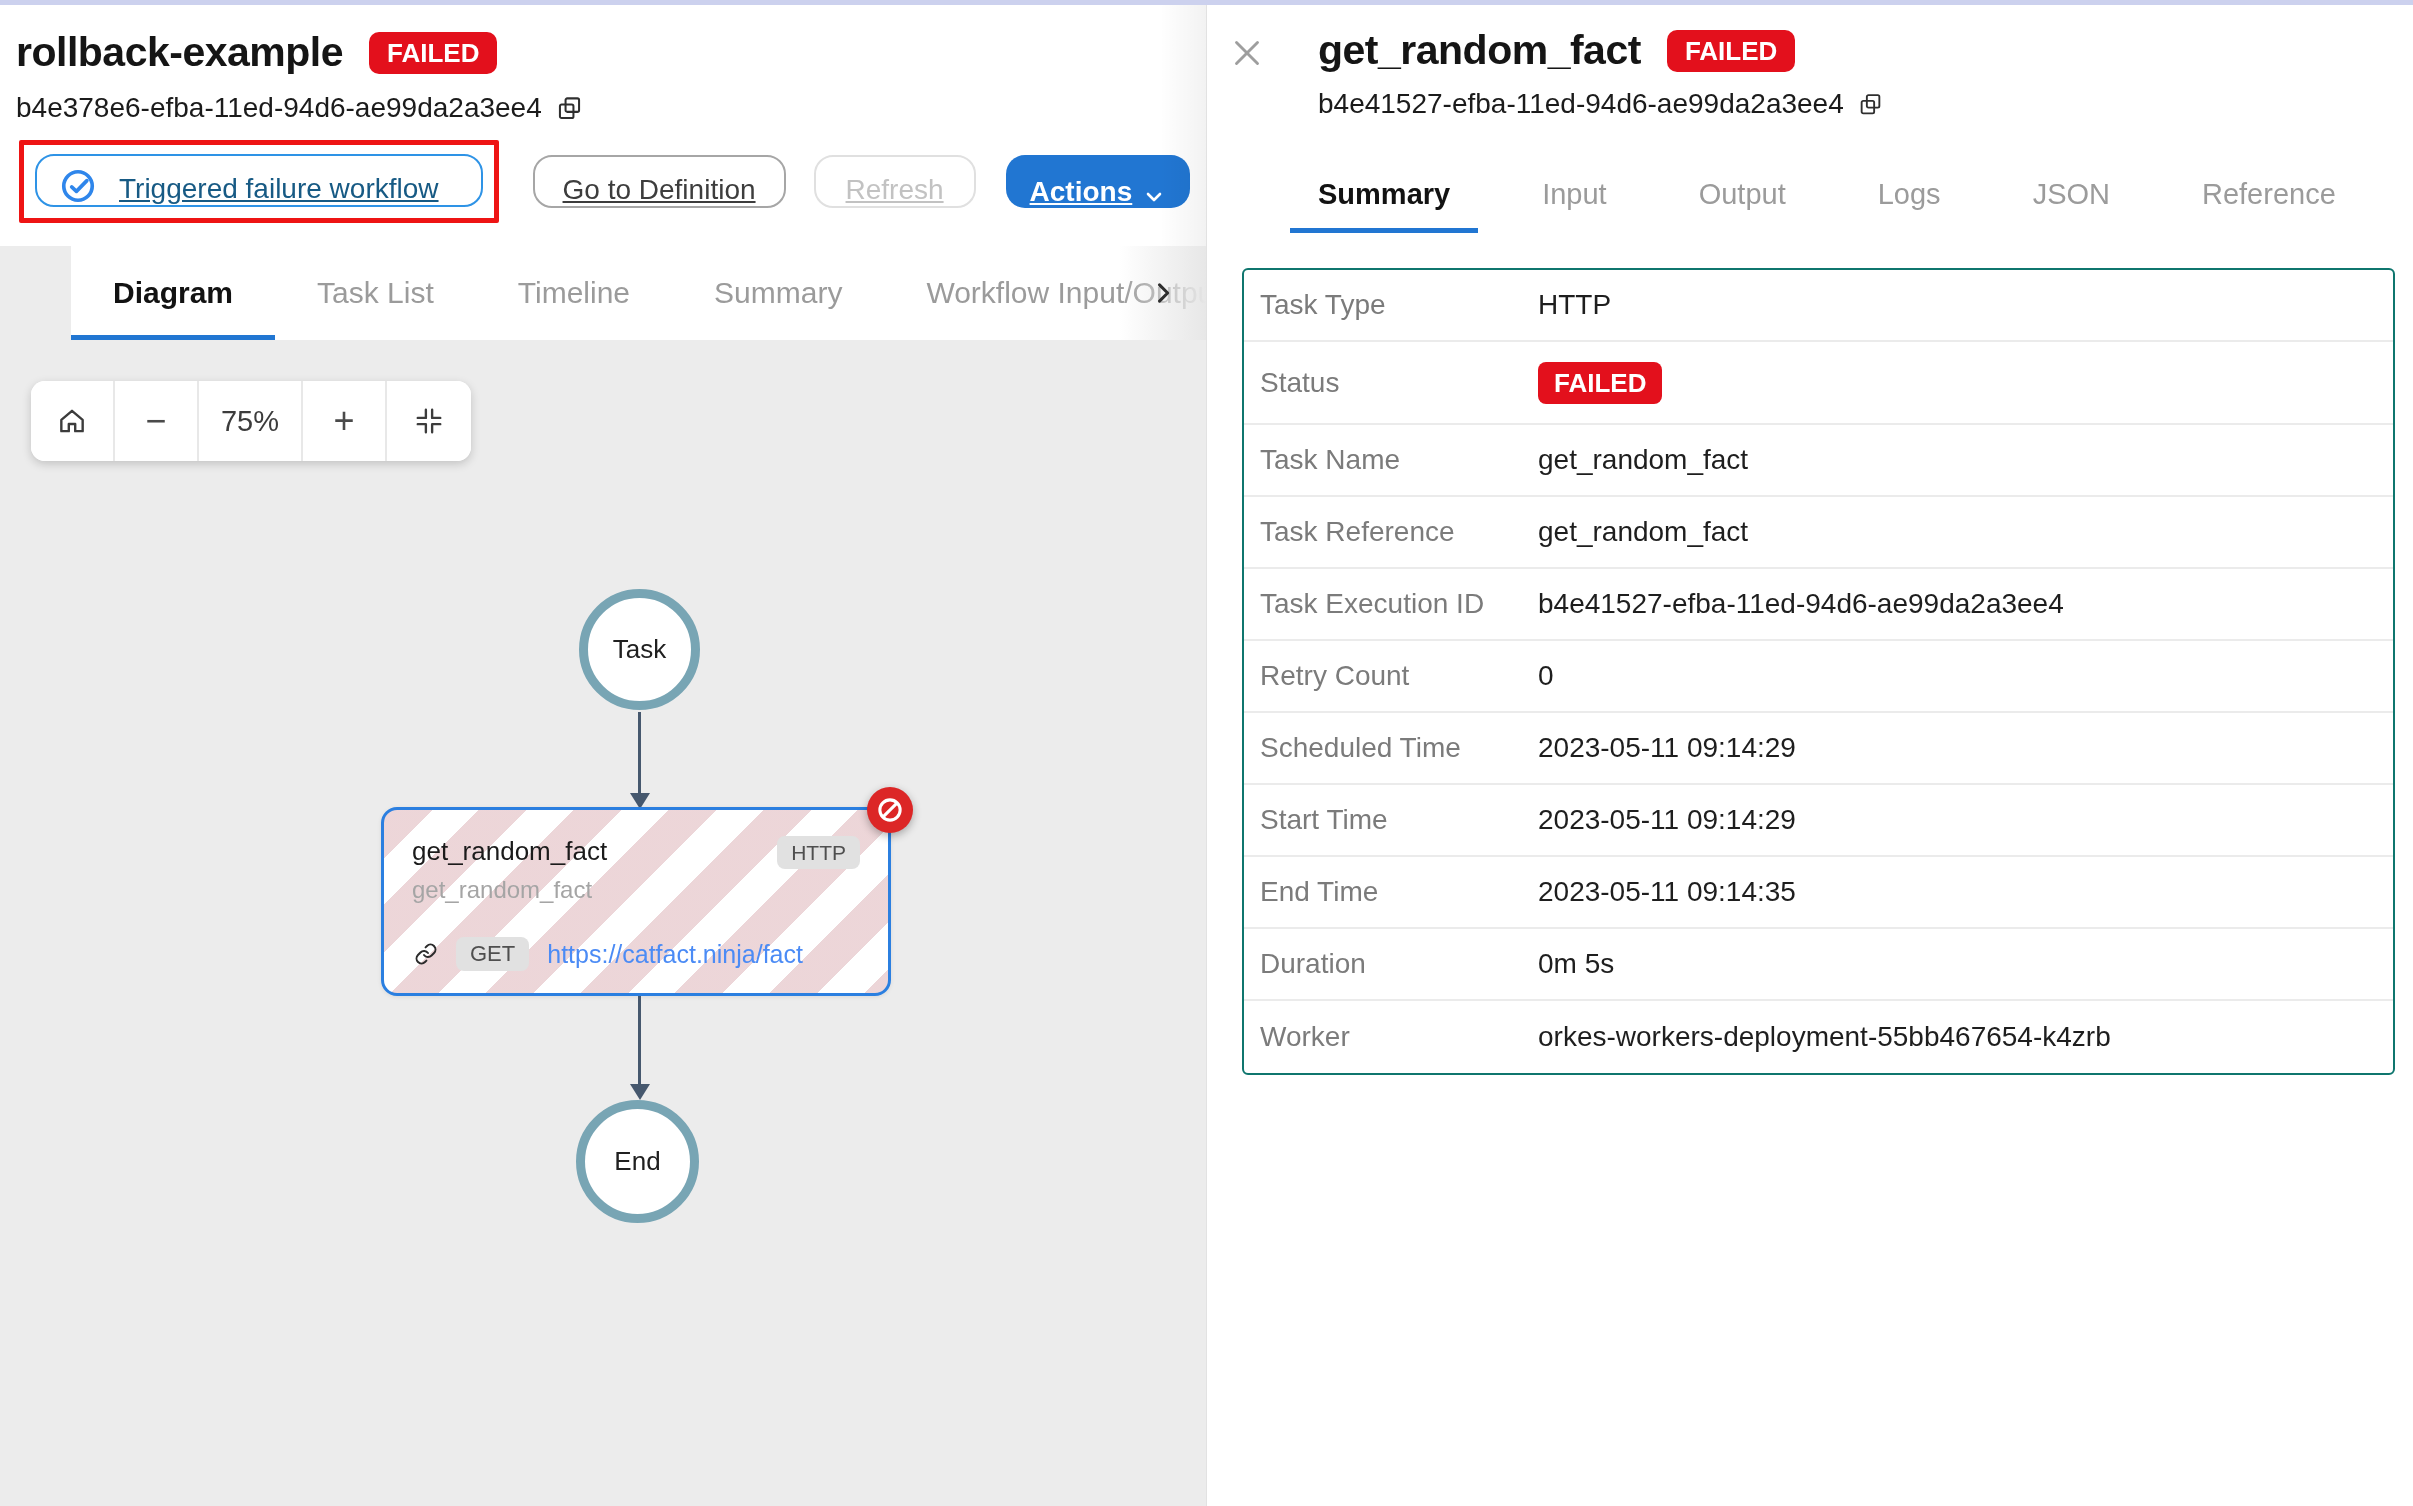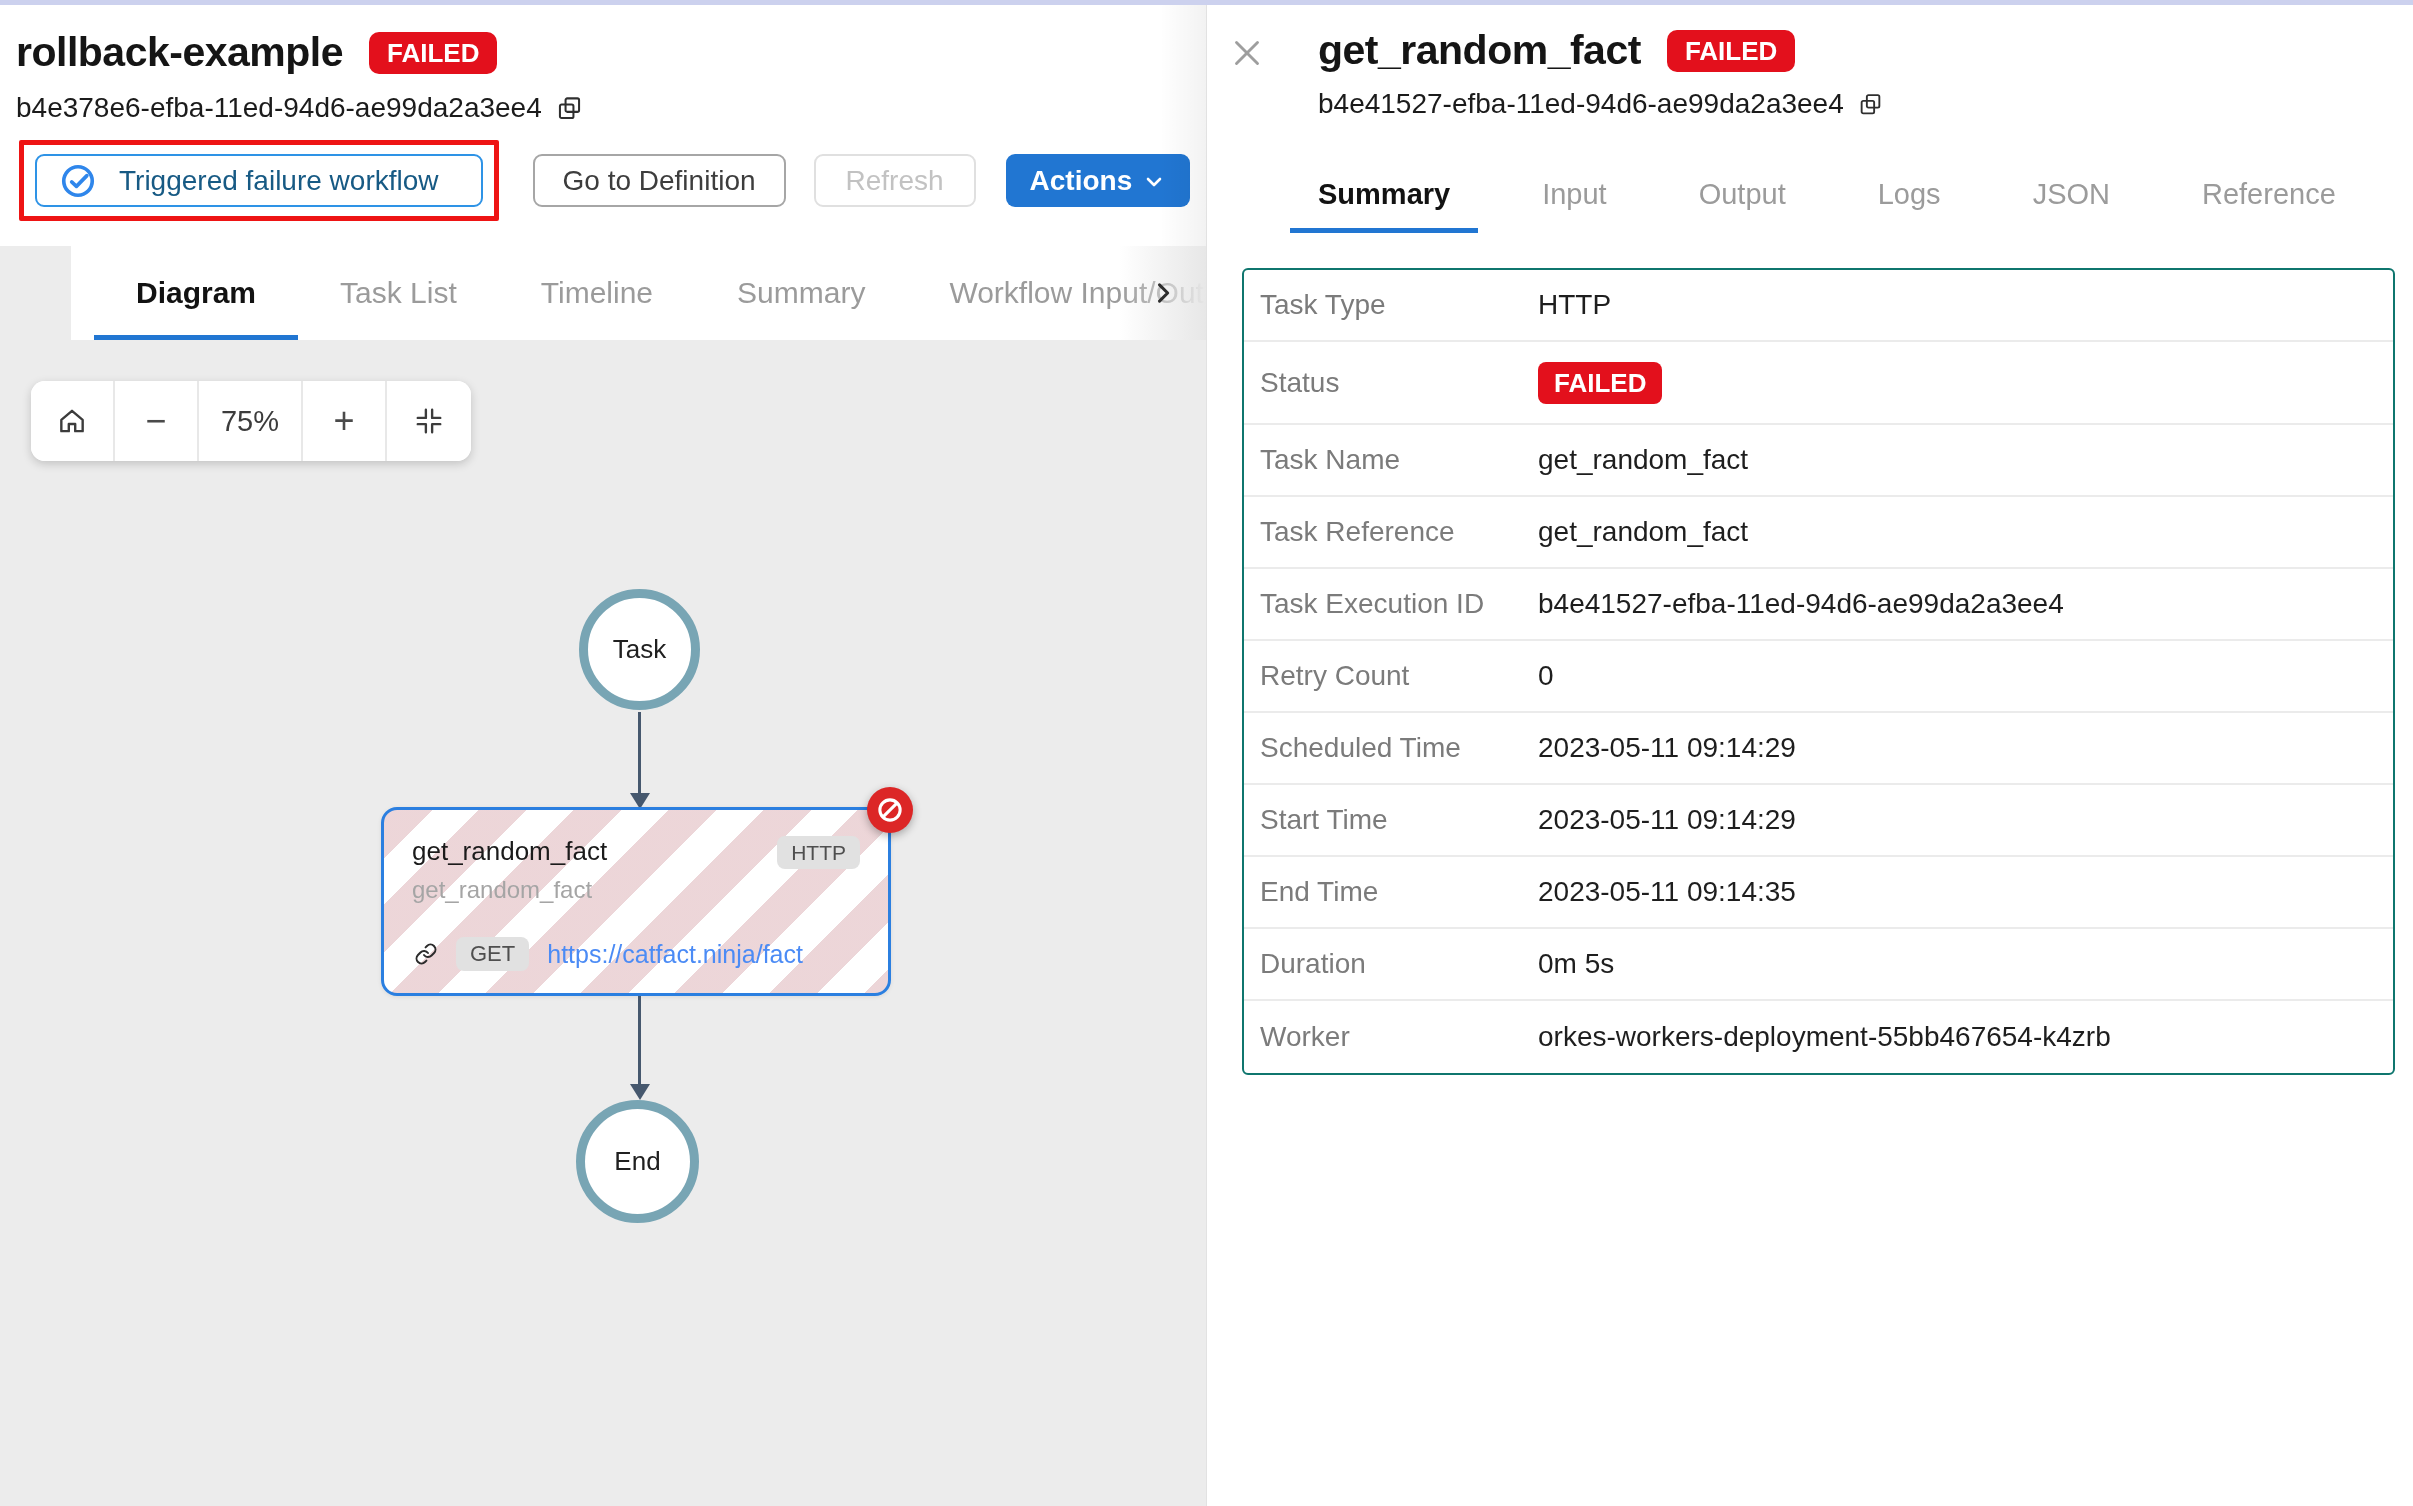--- a/index.html
+++ b/index.html
@@ -15,32 +15,32 @@
                      background:linear-gradient(to right, rgba(0,0,0,0), rgba(0,0,0,0.05)); }
   .title-row { display:flex; align-items:center; gap:26px; }
   .h1 { font-size:41px; font-weight:700; letter-spacing:-0.5px; color:#151515; }
   .badge-failed { background:#e3101c; color:#fff; font-size:26px; font-weight:700;
                   padding:8px 18px; border-radius:10px; line-height:1; }
   .uuid-row { margin-top:16px; display:flex; align-items:center; gap:14px; font-size:28px; color:#1b1b1b; }
   .icon-btn { background:none; border:none; cursor:pointer; display:flex; align-items:center; }
 
   .actions-row { margin-top:16px; display:flex; align-items:center; }
   .annotation-box { border:5px solid #ee1414; padding:9px 11px; border-radius:2px; margin-left:3px; display:inline-block; }
-  .btn { height:53px; border-radius:9px; font-size:28px; display:inline-flex; align-items:center;
-         background:#fff; cursor:pointer; font-family:inherit; }
+  .btn { height:53px; border-radius:19px; font-size:28px; display:inline-flex; align-items:flex-end;
+         background:#fff; cursor:pointer; font-family:inherit;text-decoration:underline; }
   .btn-triggered { border:2px solid #2e93e6; color:#175a84; padding:0 42px 0 22px; gap:22px; }
   .btn-goto { margin-left:34px; border:2px solid #a6a6a6; color:#3d3d3d; padding:0 28px; }
   .btn-refresh { margin-left:28px; border:2px solid #e0e0e0; color:#c2c2c2; padding:0 30px; cursor:default; }
   .btn-actions { margin-left:30px; background:#2176d2; border:none; color:#fff; padding:0 24px; gap:10px; font-weight:600; }
 
   .lp-tabrow { height:94px; background:#ececec; padding-left:71px; }
   .lp-tabs { background:#fff; height:100%; display:flex; align-items:stretch; position:relative; }
   .tab { display:flex; align-items:center; padding:0 42px; font-size:30px; color:#9b9b9b;
          position:relative; cursor:pointer; white-space:nowrap; }
-  .tab.active { color:#121212; font-weight:700;margin-left:23px; }
+  .tab.active { color:#121212; font-weight:700; }
   .tab.active::after { content:""; position:absolute; left:0; right:0; bottom:0; height:5px; background:#2176d2; }
   .tabs-fade { position:absolute; right:0; top:0; bottom:0; width:87px; display:flex; align-items:center;
                justify-content:center; background:linear-gradient(to right, rgba(236,236,236,0), #e7e7e7); cursor:pointer; }
 
   .canvas { flex:1; background:#ececec; position:relative; overflow:hidden; }
 
   .zoombar { position:absolute; left:31px; top:41px; height:80px; display:flex; background:#fff;
              border-radius:14px; box-shadow:0 3px 10px rgba(0,0,0,0.18); overflow:hidden; }
   .zseg { width:84px; display:flex; align-items:center; justify-content:center;
           border-right:2px solid #e8e8e8; color:#3c3c3c; font-size:29px; cursor:pointer; background:#fff; }

